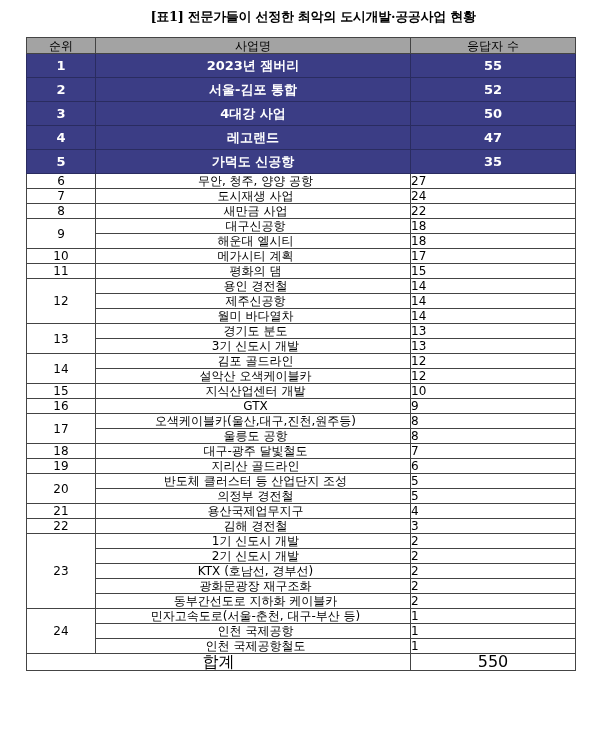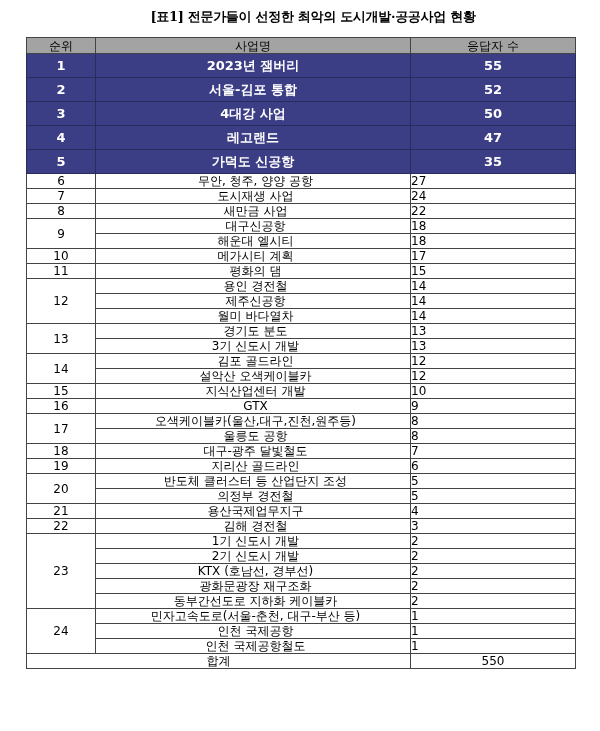--- a/index.html
+++ b/index.html
@@ -7,21 +7,21 @@
     .title { position: absolute; top: 8px; left: 13px; width: 600px; text-align: center; font-family: "DejaVu Serif", "Liberation Serif", serif; font-size: 13px; font-weight: bold; letter-spacing: -0.3px; }
     table { position: absolute; top: 37px; left: 26px; width: 549px; border-collapse: collapse; table-layout: fixed; border: 1.5px solid #222; }
     col.c1 { width: 69px; } col.c2 { width: 315px; } col.c3 { width: 165px; }
     th, td { border: 1px solid #444; padding: 0; line-height: 1; overflow: hidden; white-space: nowrap; }
     thead th { background: #a3a3a3; height: 15px; font-size: 12px; font-weight: normal; text-align: center; }
     tr.top td { background: #3b3d85; color: #ffffff; height: 23px; font-size: 13px; font-weight: bold; text-align: center; border-color: #2a2c60; }
     tr.row td { height: 14px; font-size: 12px; }
     td.rank { text-align: center; }
     td.name { text-align: center; padding-left: 5px; }
     td.cnt { text-align: left; }
-    tr.total td { height: 14px; font-size: 12px; text-align: center; }
+    tr.total td { height: 14px; font-size: 16px; text-align: center; }
   </style>
 </head>
 <body>
 
 <div class="title">[표1] 전문가들이 선정한 최악의 도시개발·공공사업 현황</div>
 
 <table>
   <colgroup>
       <col class="c1">
       <col class="c2">

